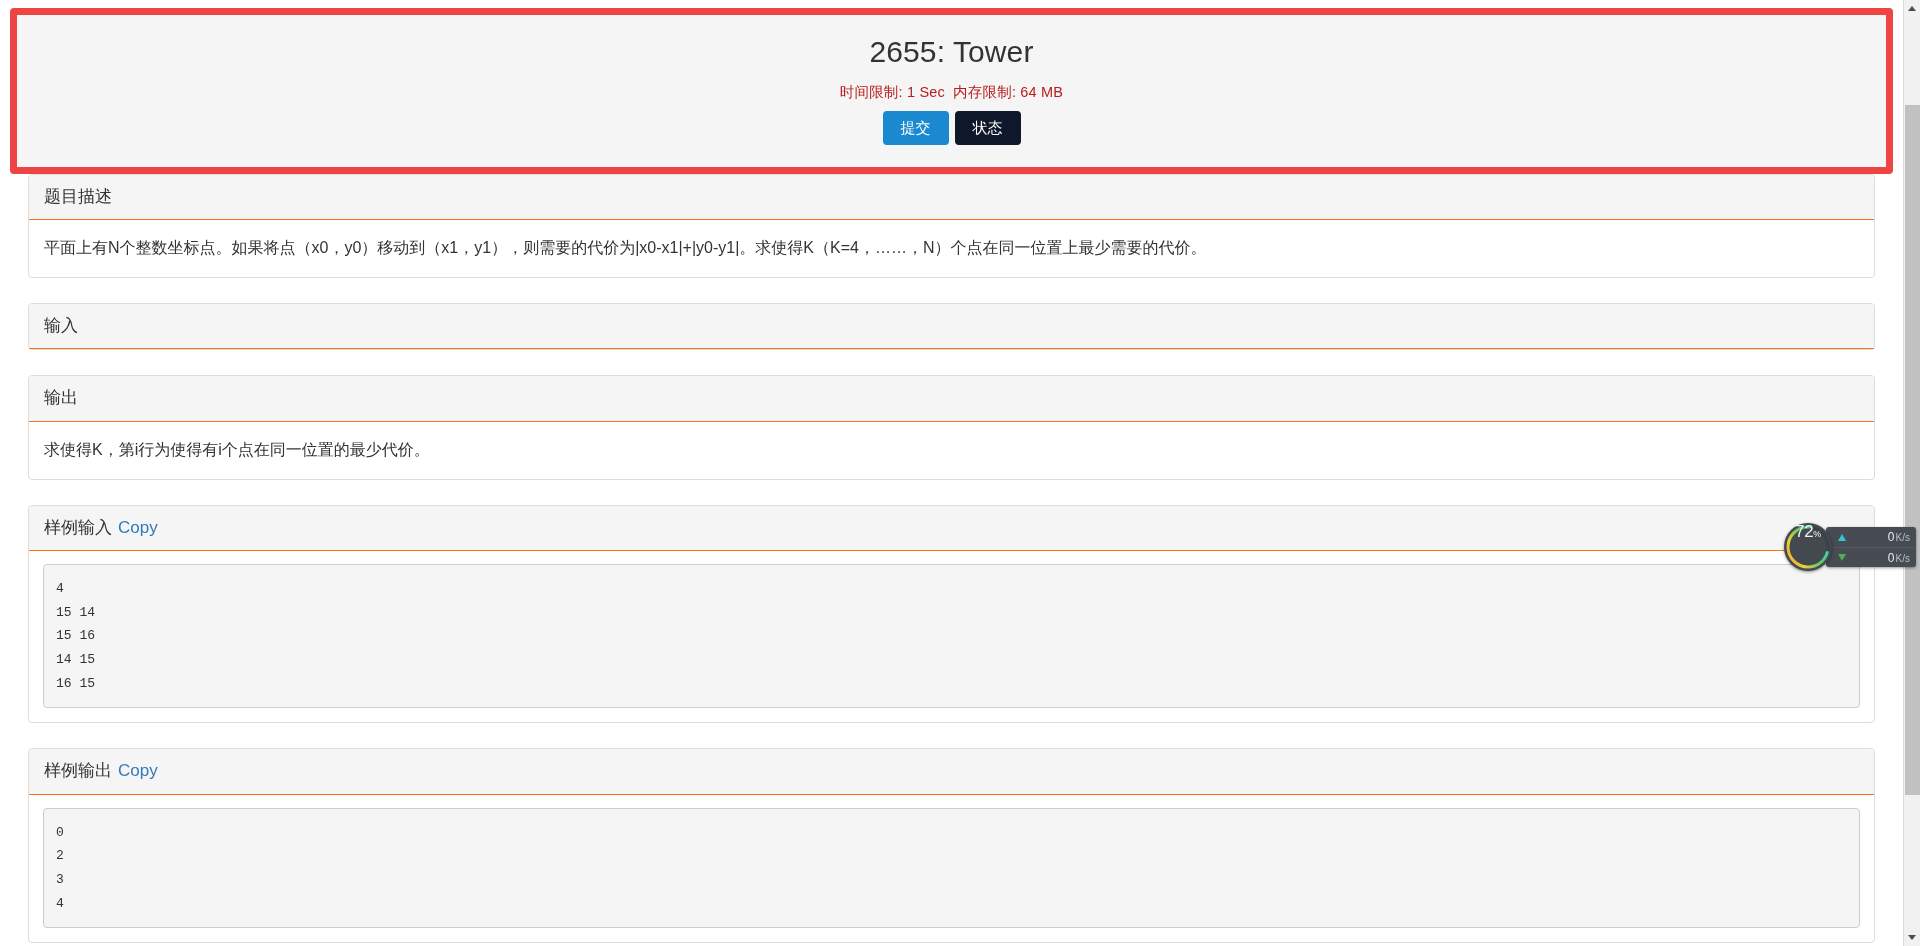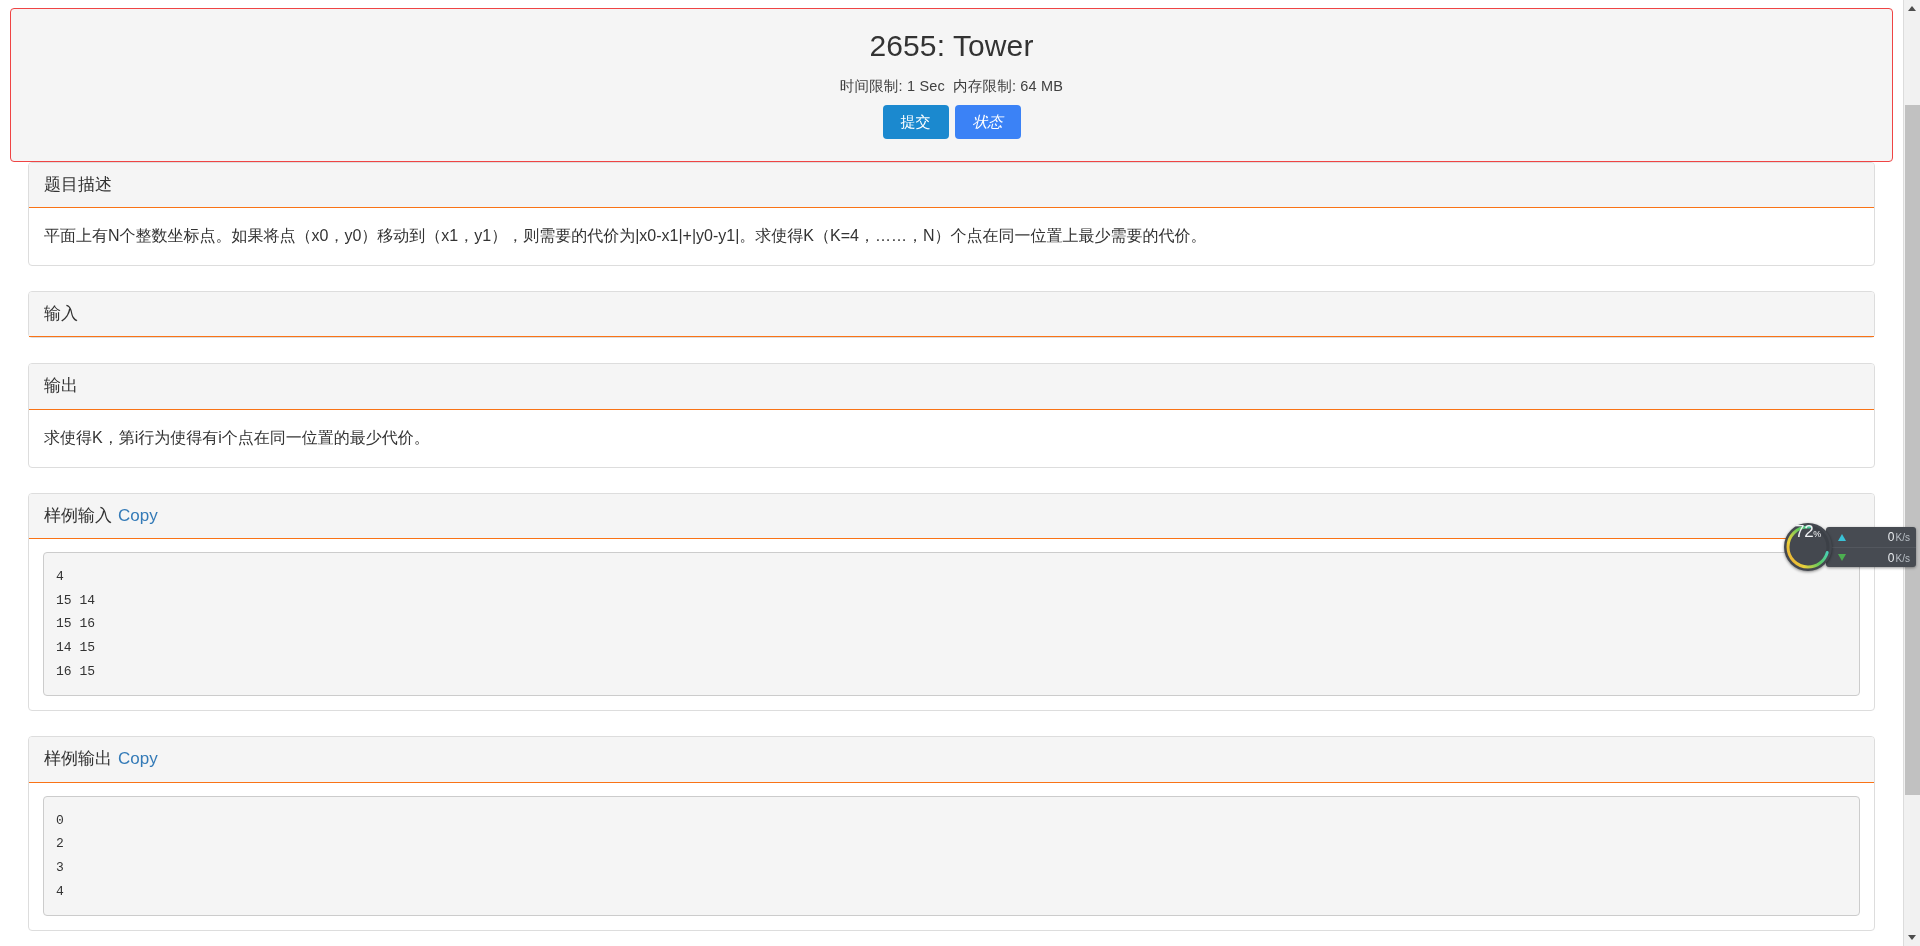--- a/index.html
+++ b/index.html
@@ -30,37 +30,37 @@
 
   #content {
     width: 1903px;
     padding: 0 0 0 0;
   }
 
   
   .page-header {
     margin: 8px 10px 0 10px;
     background: #f5f5f5;
-    border: 1px solid #ef4444;
+    border: 7px solid #ef4444;
     border-radius: 4px;
     padding: 12px 15px 22px 15px;
     text-align: center;
   }
   .problem-title {
     font-size: 30px;
     line-height: 1.12;
     color: #333333;
     font-weight: normal;
     margin: 8px 0 0 0;
     letter-spacing: 0.1px;
   }
   .limits {
     margin-top: 14px;
     font-size: 14.5px;
-    color: #404040;
+    color: #b91c1c;
     letter-spacing: 0.2px;
   }
   .limits .gap { display: inline-block; width: 8px; }
   .btn-row {
     margin-top: 9px;
     display: flex;
     justify-content: center;
     gap: 6px;
   }
   .btn {
@@ -68,21 +68,21 @@
     font-size: 15px;
     line-height: 1;
     padding: 9px 18px 10px 18px;
     border: none;
     border-radius: 4px;
     color: #ffffff;
     cursor: pointer;
     font-family: "Liberation Sans", "DejaVu Sans", sans-serif;
   }
   .btn-submit { background: #1b89cf; }
-  .btn-status { background: #3b82f6; font-style: italic; }
+  .btn-status { background: #0f172a; }
 
   
   .panel {
     margin: 0 28px 25px 28px;
     background: #ffffff;
     border: 1px solid #dddddd;
     border-radius: 4px;
   }
   .panel-heading {
     background: #f5f5f5;

